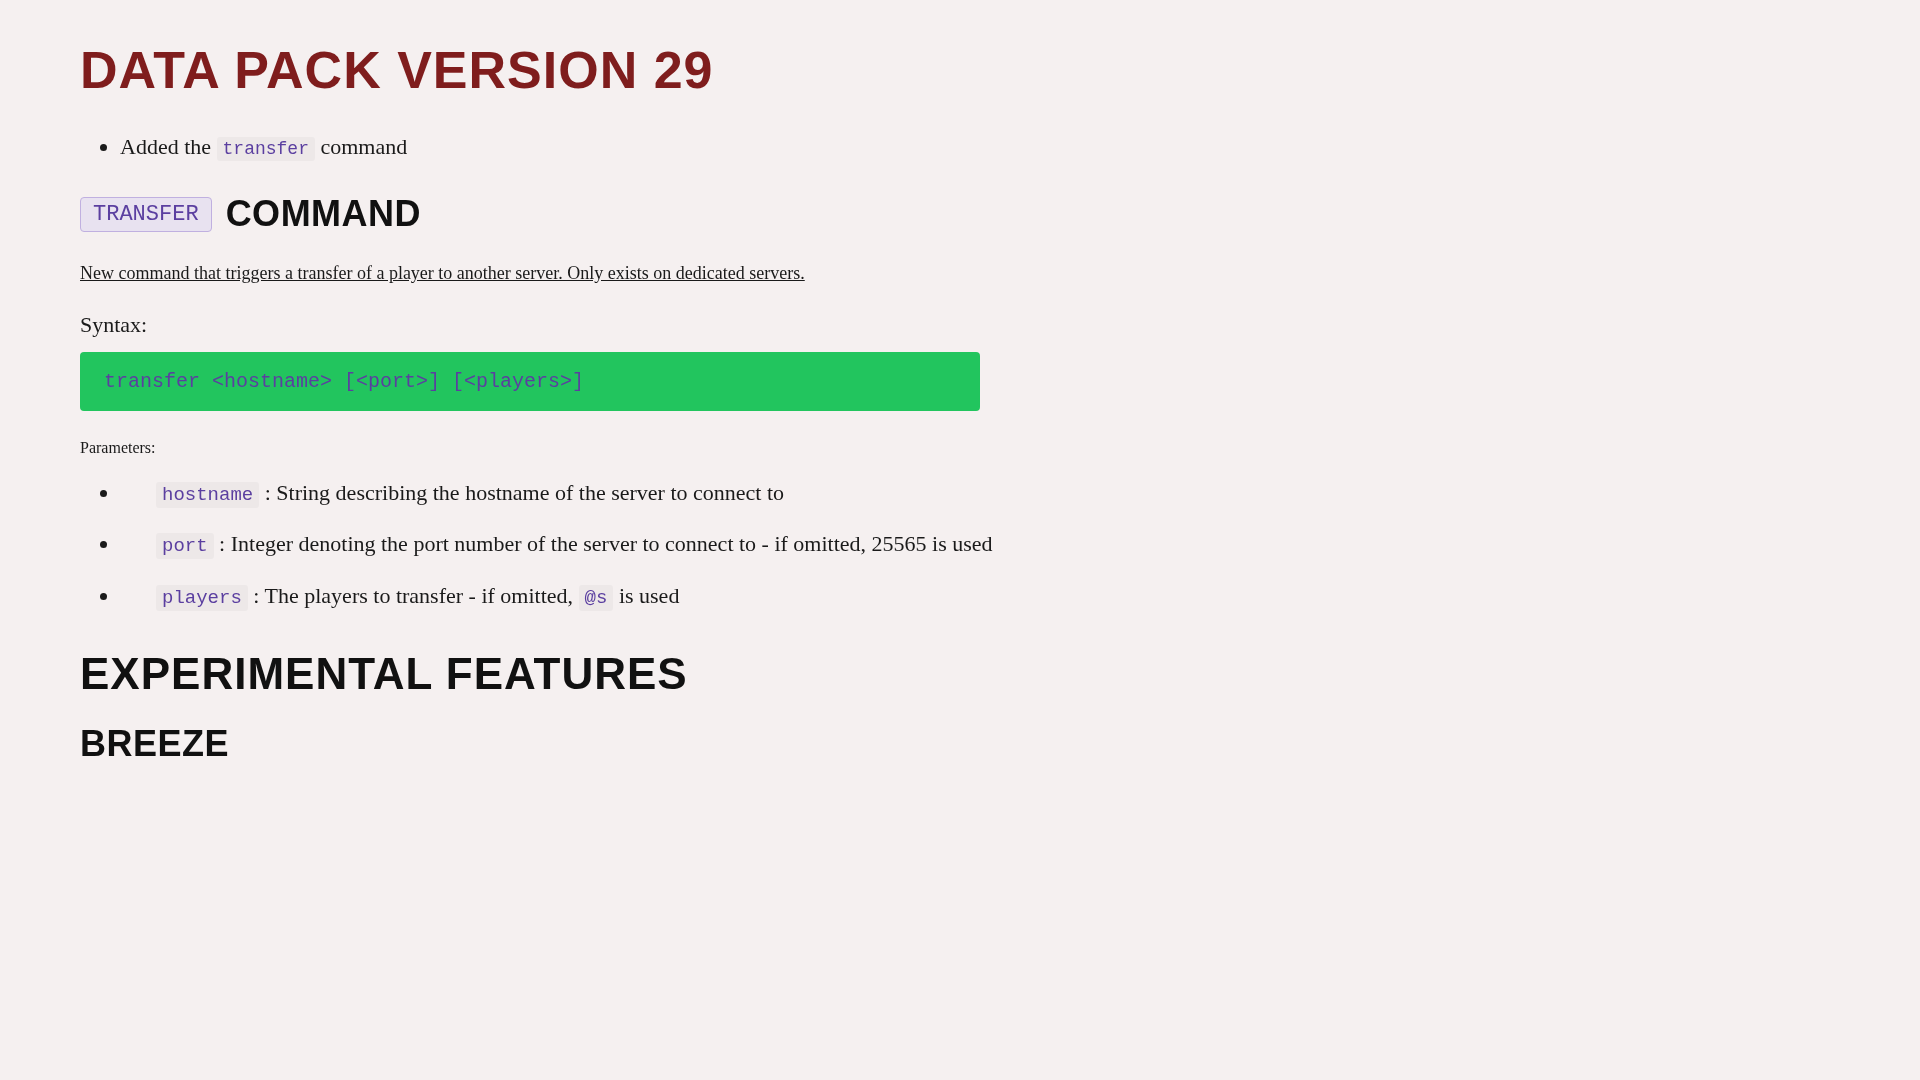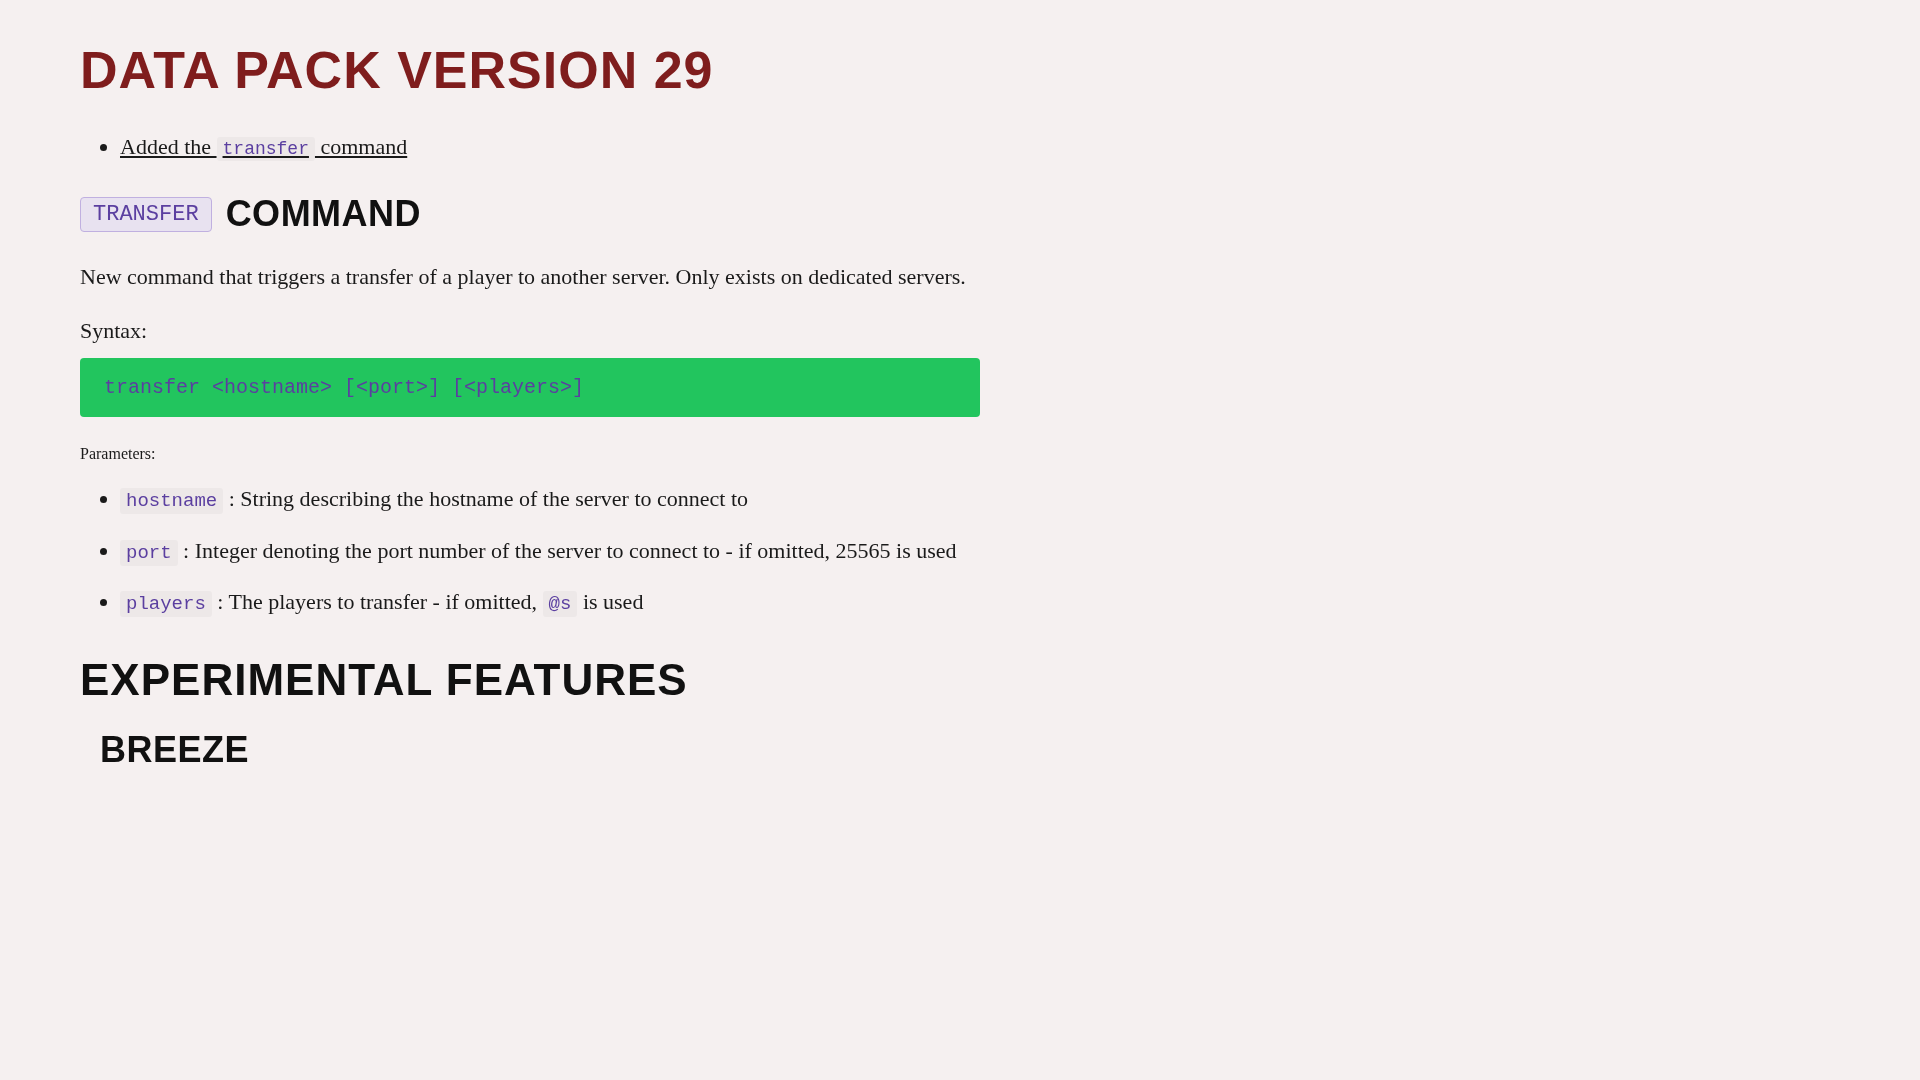--- a/index.html
+++ b/index.html
@@ -30,21 +30,20 @@
     .bullet-list {
       list-style: disc;
       margin-left: 40px;
       margin-bottom: 30px;
     }
 
     .bullet-list li {
       font-size: 22px;
       margin-bottom: 10px;
       line-height: 1.5;
-      text-decoration: underline;
     }
 
     .inline-code {
       font-family: 'Courier New', Courier, monospace;
       font-size: 18px;
       color: #5b3fa0;
       background-color: #ede8e8;
       padding: 2px 6px;
       border-radius: 3px;
     }
@@ -81,24 +80,25 @@
       font-weight: 900;
       font-size: 44px;
       text-transform: uppercase;
       color: #111;
       letter-spacing: 1px;
       margin-bottom: 24px;
       margin-top: 30px;
     }
 
     .description-text {
-      font-size: 22px;
+      font-size: 18px;
       line-height: 1.6;
       margin-bottom: 24px;
       color: #1a1a1a;
+      text-decoration: underline;
     }
 
     .label-text {
       font-size: 22px;
       margin-bottom: 14px;
       color: #1a1a1a;
     }
 
     .code-block {
       background-color: #22c55e;
@@ -133,40 +133,40 @@
       color: #1a1a1a;
     }
 
     .param-name {
       font-family: 'Courier New', Courier, monospace;
       font-size: 19px;
       color: #5b3fa0;
       background-color: #ede8e8;
       padding: 2px 6px;
       border-radius: 3px;
+      margin-left: 36px;
     }
 
     .at-s-code {
       font-family: 'Courier New', Courier, monospace;
       font-size: 19px;
       color: #5b3fa0;
       background-color: #ede8e8;
       padding: 2px 6px;
       border-radius: 3px;
     }
 
     .subsection-heading {
       font-family: 'Arial Black', 'Impact', sans-serif;
       font-weight: 900;
       font-size: 36px;
       text-transform: uppercase;
       color: #111;
       letter-spacing: 0.5px;
       margin-top: 10px;
-      margin-left: 20px;
     }
   </style>
 </head>
 <body>
 
 
 
 
 <h1 class="page-title">DATA PACK VERSION 29</h1>
 

